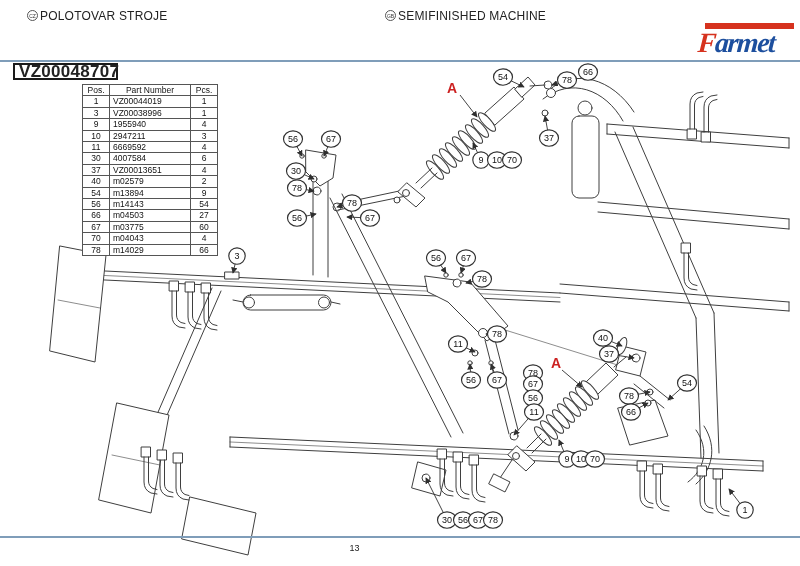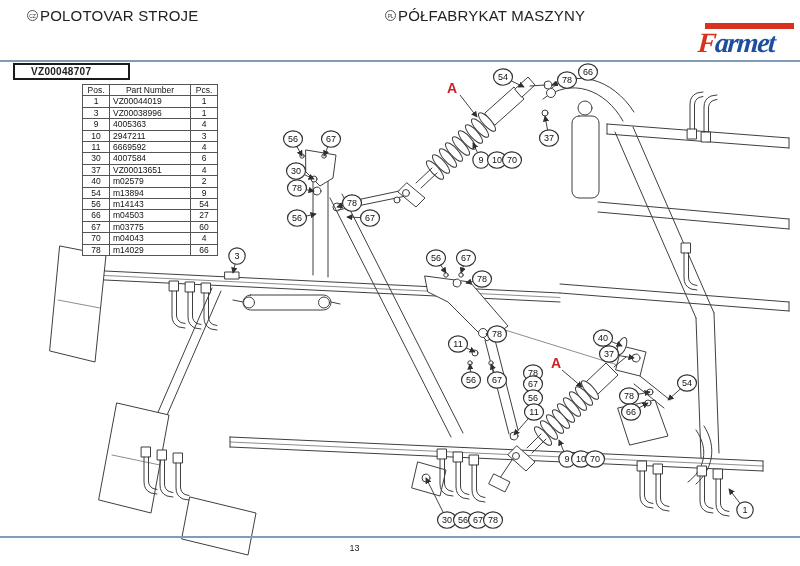--- a/index.html
+++ b/index.html
@@ -7,38 +7,38 @@
        font-family:"Liberation Sans",sans-serif;overflow:hidden;color:#222}
 
   
   .lang-list{position:absolute;display:flex;flex-direction:column;gap:3px;z-index:3}
   #langs-left{left:27px;top:9px}
   #langs-right{left:385px;top:9px}
   .lang-row{display:flex;align-items:center;gap:2px;height:13px}
   .lang-circle{width:11px;height:11px;border:1px solid #555;border-radius:50%;
        font-size:5px;letter-spacing:-0.2px;display:inline-flex;align-items:center;
        justify-content:center;color:#333;flex:none;box-sizing:border-box}
-  .lang-label{font-size:15px;color:#222;letter-spacing:0.2px;white-space:nowrap}
+  .lang-label{font-size:12px;color:#222;letter-spacing:0.2px;white-space:nowrap}
 
   
   .logo{position:absolute;left:697px;top:23px;width:100px;z-index:3}
   .logo-bar{height:6px;width:89px;margin-left:8px;background:#d6321e}
   .logo-text{font-family:"Liberation Serif",serif;font-style:italic;font-weight:bold;
        font-size:28px;line-height:27px;letter-spacing:-1.5px;color:#1d4f9e;
        transform:skewX(-4deg);transform-origin:left bottom}
   .logo-f{color:#d6321e}
 
   
   .rule{position:absolute;left:0;width:800px;height:2px;background:#7f9db9;z-index:2}
   #rule-top{top:60px}
   #rule-bottom{top:536px}
 
   
   .vz-box{position:absolute;left:13px;top:63px;width:97px;height:13px;border:2px solid #1a1a1a;
-       background:#fff;font-weight:bold;font-size:10px;line-height:13px;padding-left:16px;
+       background:#fff;font-weight:bold;font-size:17px;line-height:13px;padding-left:4px;
        letter-spacing:0.3px;z-index:4}
 
   
   .parts-table{position:absolute;left:82px;top:84px;border-collapse:collapse;background:#fff;
        font-size:8.5px;color:#111;z-index:4}
   .parts-table th,.parts-table td{border:1px solid #555;padding:0 3px;height:10.4px;
        line-height:10.4px;font-weight:normal;white-space:nowrap}
   .parts-table th:nth-child(1){width:20px}
   .parts-table th:nth-child(2){width:74px}
   .parts-table th:nth-child(3){width:20px}
@@ -65,22 +65,22 @@
 <body>
 
 <div class="lang-list" id="langs-left">
     <div class="lang-row">
       <span class="lang-circle">CZ</span>
       <span class="lang-label">POLOTOVAR STROJE</span>
     </div>
   </div>
 <div class="lang-list" id="langs-right">
     <div class="lang-row">
-      <span class="lang-circle">PL</span>
-      <span class="lang-label">PÓŁFABRYKAT MASZYNY</span>
+      <span class="lang-circle">GB</span>
+      <span class="lang-label">SEMIFINISHED MACHINE</span>
     </div>
   </div>
 
 <div class="logo">
   <div class="logo-bar"></div>
   <div class="logo-text"><span class="logo-f">F</span><span>armet</span></div>
 </div>
 
 <div class="rule" id="rule-top"></div>
 <div class="rule" id="rule-bottom"></div>
@@ -101,21 +101,21 @@
         <td>VZ00044019</td>
         <td>1</td>
       </tr>
       <tr>
         <td>3</td>
         <td>VZ00038996</td>
         <td>1</td>
       </tr>
       <tr>
         <td>9</td>
-        <td>4005363</td>
+        <td>1955940</td>
         <td>4</td>
       </tr>
       <tr>
         <td>10</td>
         <td>2947211</td>
         <td>3</td>
       </tr>
       <tr>
         <td>11</td>
         <td>6669592</td>

